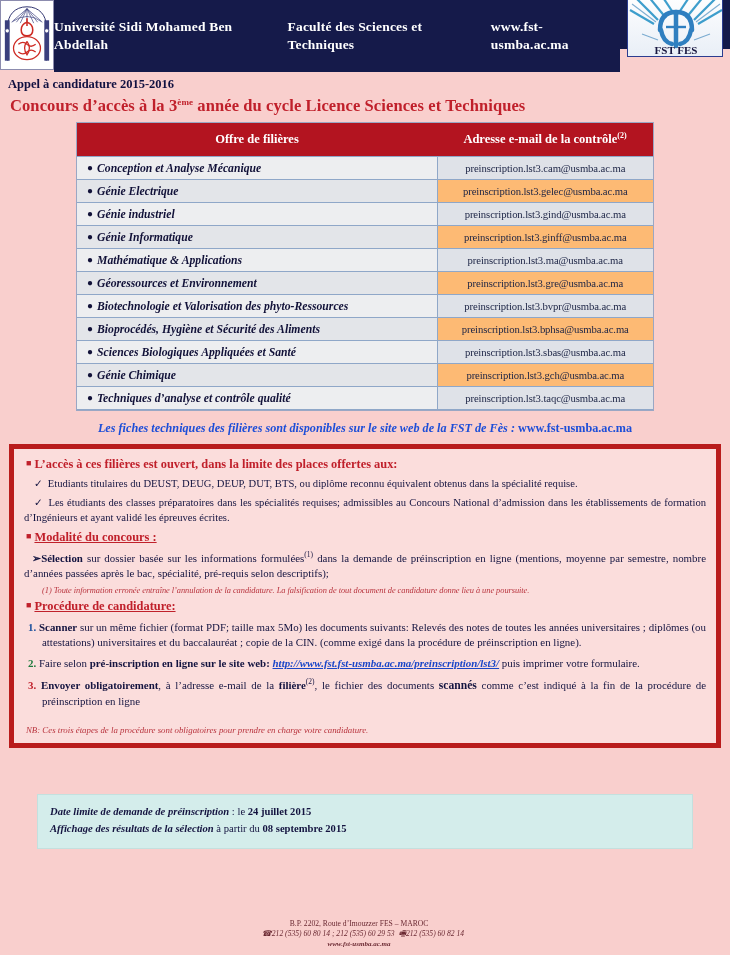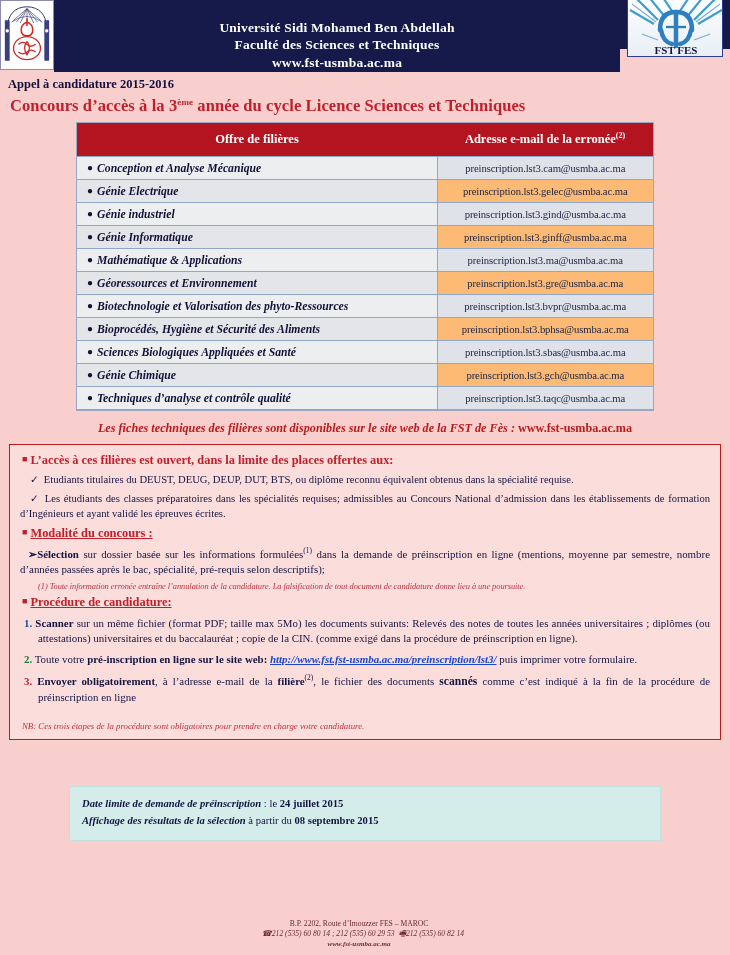--- a/index.html
+++ b/index.html
@@ -35,23 +35,23 @@
   }
   .logo-usmba {
     position: absolute;
     inset: 0;
   }
   .header-band {
     flex: 1;
     background: #151A4A;
     color: #FFFFFF;
     display: flex;
-    flex-direction: column;
+    flex-direction: row;
     align-items: center;
-    justify-content: flex-end;
+    justify-content: space-between;
     line-height: 1.32;
   }
   .header-band .hl {
     font-size: 13.5px;
     font-weight: bold;
     letter-spacing: 0.2px;
   }
   .logo-right {
     width: 110px;
     flex: 0 0 110px;
@@ -145,34 +145,34 @@
     letter-spacing: -0.1px;
   }
   table.filieres tr.alt td.name { background: #E3E5E9; }
   table.filieres tr.alt td.email { background: #fdba74; }
 
   
   .fiches {
     text-align: center;
     font-size: 12.2px;
     padding: 10px 6px 8px 6px;
-    color: #b91c1c;
+    color: #1d4ed8;
   }
   .fiches .it {
     font-style: italic;
     font-weight: bold;
   }
   .fiches .url { font-weight: bold; }
 
   
   .body-box {
     width: 712px;
     margin: 0 auto;
     background: #FBDDDC;
-    border: 1px solid #b91c1c;
+    border: 5px solid #b91c1c;
     box-sizing: border-box;
     padding: 5px 10px 6px 10px;
   }
   .red-head {
     color: #C0202B;
     font-weight: bold;
     font-size: 12.4px;
     margin: 3px 0 4px 2px;
   }
   .red-head .sq {
@@ -239,21 +239,21 @@
   .step .scanned { font-weight: bold; font-size: 11.6px; }
   .nb {
     font-size: 8.8px;
     font-style: italic;
     color: #B8333D;
     margin: 15px 0 2px 2px;
   }
 
   
   .dates-box {
-    width: 592px;
+    width: 656px;
     margin: 46px auto 0 auto;
     background: #D4EDEB;
     border: 1px solid #C4E0DE;
     box-sizing: border-box;
     padding: 7px 10px 8px 10px;
   }
   .date-line {
     font-size: 10.6px;
     color: #141440;
     margin: 4px 0 6px 2px;
@@ -361,21 +361,21 @@
 <div class="appel">Appel à candidature 2015-2016</div>
 <div class="main-title">
   <span>Concours d’accès à la 3</span><sup>ème</sup><span> année du cycle Licence Sciences et Techniques</span>
 </div>
 
 <div class="table-wrap">
   <table class="filieres">
     <thead>
       <tr>
         <th class="col-left">Offre de filières</th>
-        <th><span>Adresse e-mail de la erronée</span><sup>(2)</sup></th>
+        <th><span>Adresse e-mail de la contrôle</span><sup>(2)</sup></th>
       </tr>
     </thead>
     <tbody id="table-body">
         <tr>
           <td class="name"><span class="bull">●</span><span>Conception et Analyse Mécanique</span></td>
           <td class="email">preinscription.lst3.cam@usmba.ac.ma</td>
         </tr>
         <tr class="alt">
           <td class="name"><span class="bull">●</span><span>Génie Electrique</span></td>
           <td class="email">preinscription.lst3.gelec@usmba.ac.ma</td>
@@ -450,21 +450,21 @@
   <div class="red-head">
     <span class="sq">■</span><span class="u">Procédure de candidature:</span>
   </div>
 
   <div class="step">
     <span class="num">1.</span>
     <b>Scanner</b><span> sur un même fichier (format PDF; taille max 5Mo) les documents suivants: Relevés des notes de toutes les années universitaires ; diplômes (ou attestations) universitaires et du baccalauréat ; copie de la CIN. (comme exigé dans la procédure de préinscription en ligne).</span>
   </div>
 
   <div class="step">
-    <span class="num g">2.</span><span> Toute votre </span><b>pré-inscription en ligne sur le site web:</b> <span class="link">http://www.fst.fst-usmba.ac.ma/preinscription/lst3/</span><span> puis imprimer votre formulaire.</span>
+    <span class="num g">2.</span><span> Faire selon </span><b>pré-inscription en ligne sur le site web:</b> <span class="link">http://www.fst.fst-usmba.ac.ma/preinscription/lst3/</span><span> puis imprimer votre formulaire.</span>
   </div>
 
   <div class="step">
     <span class="num r">3.</span>
     <b>Envoyer  obligatoirement</b><span>, à l’adresse e-mail de la </span><b>filière</b><sup>(2)</sup><span>, le fichier des documents </span><span class="scanned">scannés</span><span> comme c’est indiqué à la fin de la procédure de préinscription en ligne</span>
   </div>
 
   <div class="nb">NB: Ces trois étapes de la procédure sont obligatoires pour prendre en charge votre candidature.</div>
 </div>
 

